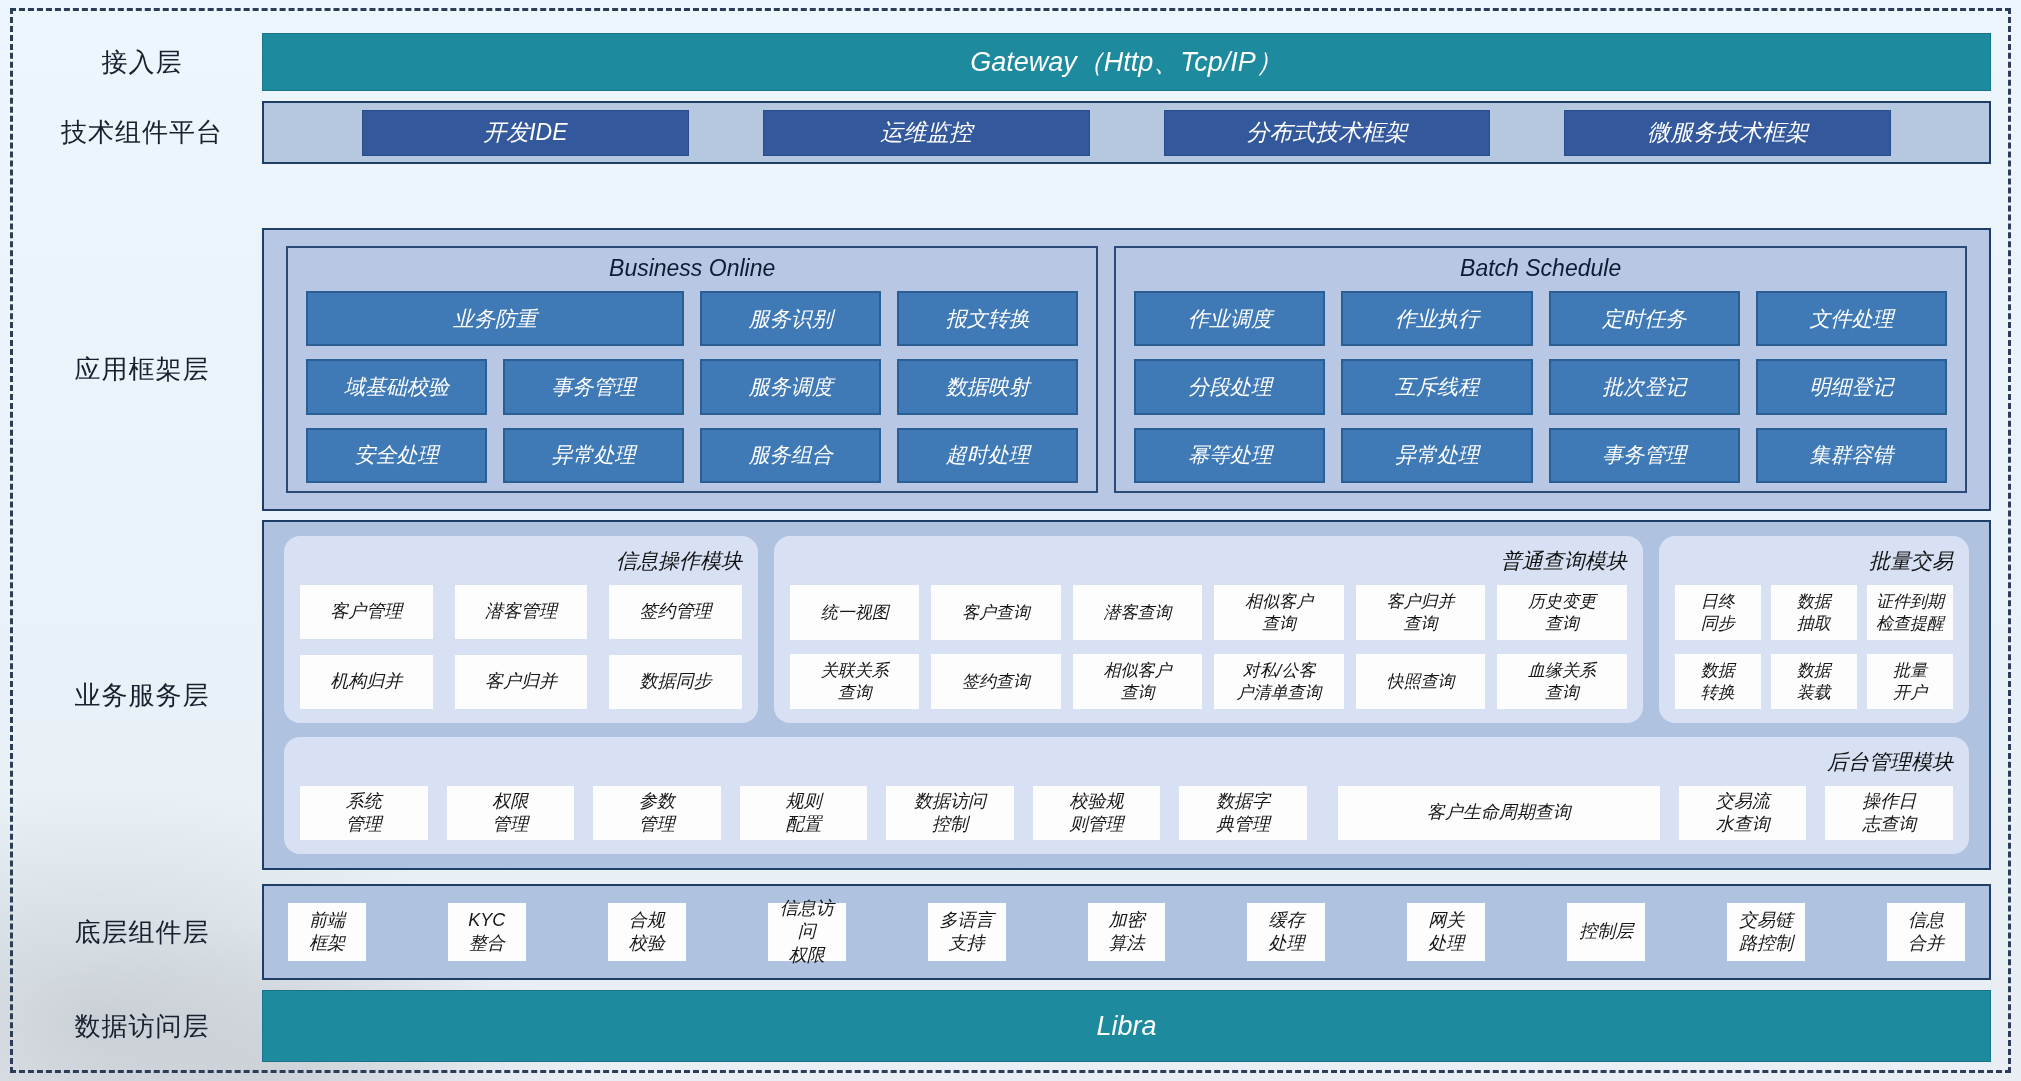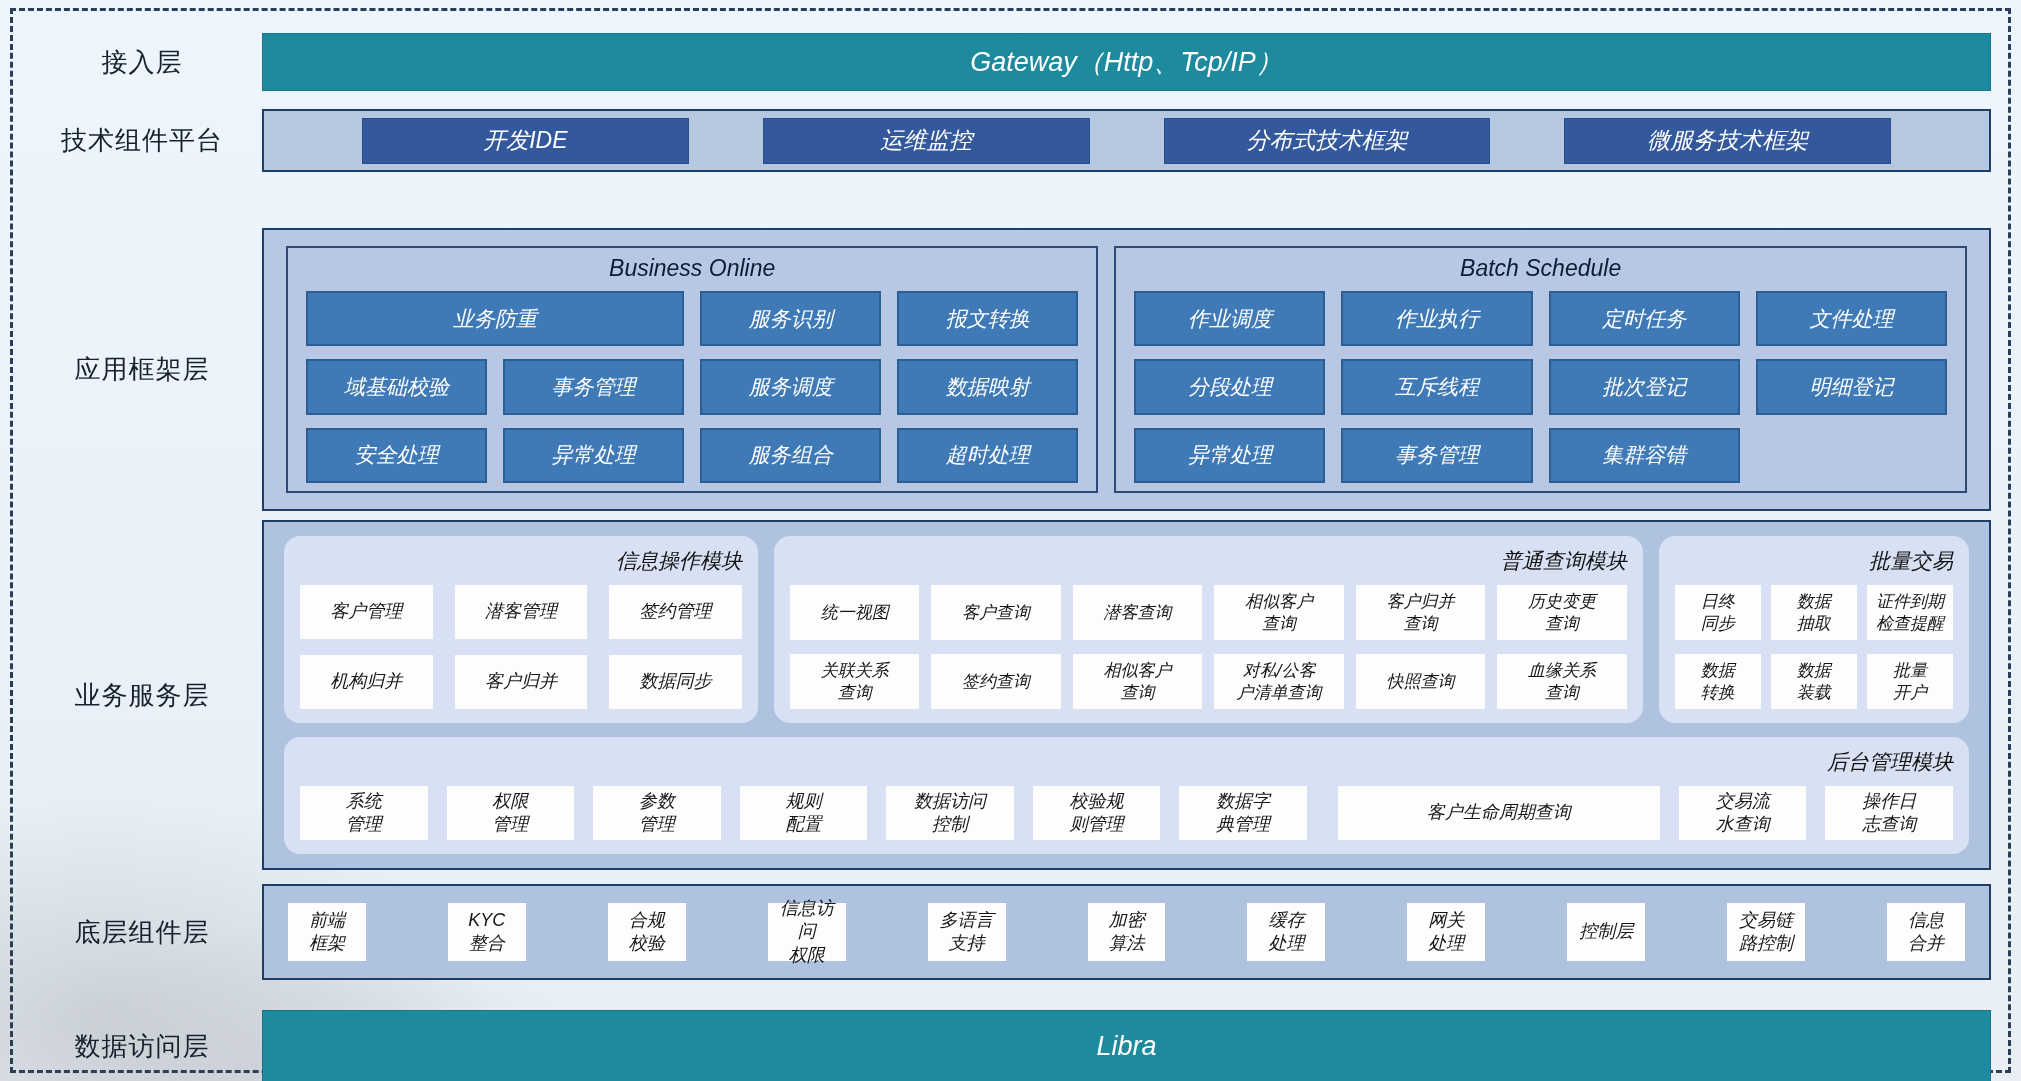--- a/index.html
+++ b/index.html
@@ -9,25 +9,25 @@
     background:
       radial-gradient(ellipse 28% 30% at 5% 94%, rgba(172,178,184,0.45), transparent 70%),
       radial-gradient(ellipse 20% 18% at 14% 99%, rgba(180,186,192,0.35), transparent 75%),
       linear-gradient(180deg,#ecf6fc 0%,#e9f2f9 55%,#e8eef3 100%);
   }
   .dashed-frame { position:absolute; left:10px; top:8px; right:10px; bottom:8px;
     border:3px dashed #2c3e57; pointer-events:none; }
 
   .row { position:absolute; left:22px; right:30px; display:flex; align-items:stretch; }
   .row-access { top:33px;  height:58px; }
-  .row-tech   { top:109px; height:63px; }
+  .row-tech   { top:101px; height:63px; }
   .row-app    { top:228px; height:283px; }
   .row-svc    { top:520px; height:350px; }
   .row-comp   { top:884px; height:96px; }
-  .row-libra  { top:990px; height:72px;margin-top:20px; }
+  .row-libra  { top:990px; height:72px; }
 
   .gutter-label { width:240px; flex:none; display:flex; align-items:center;
     justify-content:center; font-size:26px; color:#17202e; letter-spacing:1px; }
   .content { flex:1;font-style:italic; }
 
   .teal-bar { background:#1E8A9E; border:1px solid #16758a; display:flex;
     align-items:center; justify-content:center; color:#fff; font-size:27px; }
 
   .panel { background:#B6C7E0; border:2px solid #1F3E66; box-sizing:border-box; }
 
@@ -128,20 +128,21 @@
         <div class="sub-title">Batch Schedule</div>
         <div class="grid4">
             <div class="btn-steel">作业调度</div>
             <div class="btn-steel">作业执行</div>
             <div class="btn-steel">定时任务</div>
             <div class="btn-steel">文件处理</div>
             <div class="btn-steel">分段处理</div>
             <div class="btn-steel">互斥线程</div>
             <div class="btn-steel">批次登记</div>
             <div class="btn-steel">明细登记</div>
+            <div class="btn-steel">幂等处理</div>
             <div class="btn-steel">异常处理</div>
             <div class="btn-steel">事务管理</div>
             <div class="btn-steel">集群容错</div>
           </div>
       </div>
     </div>
   </div>
 
   <div class="row row-svc">
     <div class="gutter-label">业务服务层</div>

